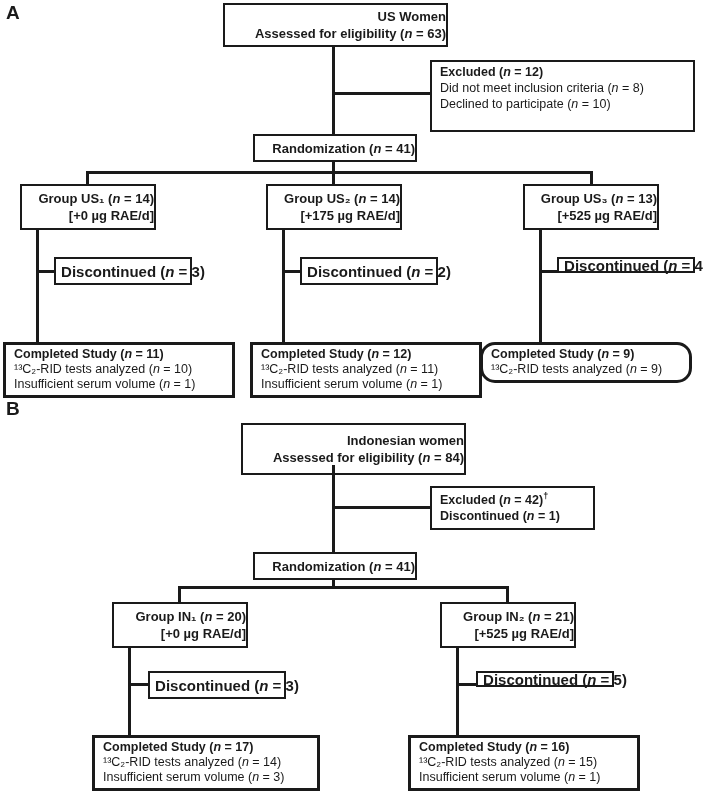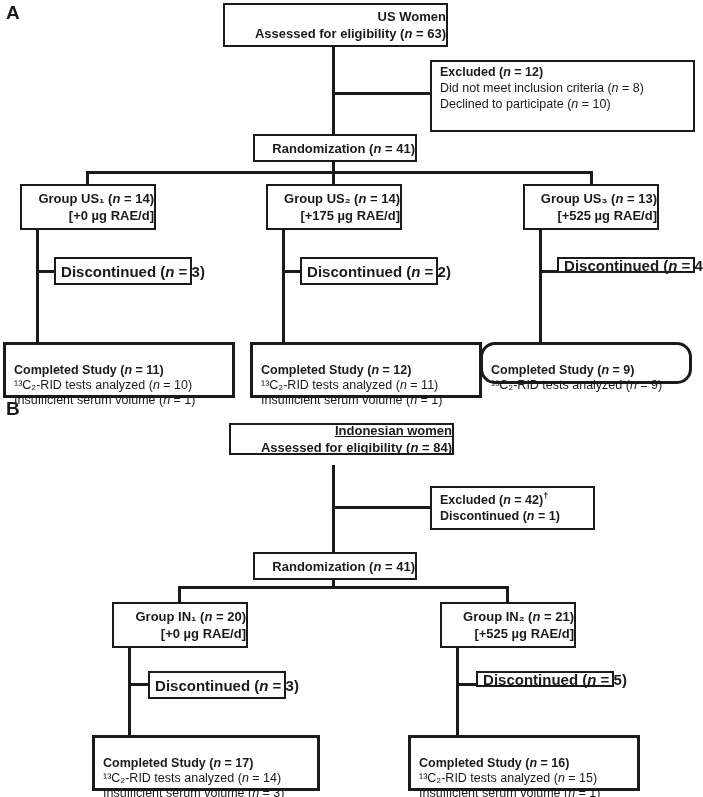--- a/index.html
+++ b/index.html
@@ -9,21 +9,21 @@
   }
   .panel-label{position:absolute;left:6px;font-size:19px;font-weight:bold;}
   .ln{position:absolute;background:#1a1a1a;}
   .box{position:absolute;background:#ffffff;border:2px solid #1a1a1a;box-sizing:border-box;}
   .thick{border-width:3px;}
   .center{display:flex;flex-direction:column;justify-content:center;align-items:flex-end;text-align:center;}
   .c13{font-size:13px;line-height:17px;}
   .b{font-weight:bold;}
   .leftbox{padding:2px 8px;text-align:left;}
   .leftbox div{font-size:12.5px;line-height:16px;white-space:nowrap;}
-  .compbox{padding:18px 8px;text-align:left;}
+  .compbox{padding:2px 8px;text-align:left;}
   .compbox div{font-size:12.5px;line-height:15px;white-space:nowrap;}
   .discbox{display:flex;align-items:center;justify-content:center;}
   .discbox div{font-size:15px;font-weight:bold;white-space:nowrap;padding-left:20px;}
   sup{font-size:9px;vertical-align:super;line-height:0;}
   i{font-style:italic;}
 </style>
 </head>
 <body>
 
 <div class="fig">
@@ -96,21 +96,21 @@
     <div>¹³C₂-RID tests analyzed (<i>n</i> = 11)</div>
     <div>Insufficient serum volume (<i>n</i> = 1)</div>
   </div>
   <div class="box thick compbox" style="left:480px;top:342px;width:212px;height:41px;border-radius:15px;">
     <div class="b">Completed Study (<i>n</i> = 9)</div>
     <div>¹³C₂-RID tests analyzed (<i>n</i> = 9)</div>
   </div>
 
   <div class="panel-label" style="top:398px;">B</div>
 
-  <div class="box center" style="left:229px;top:423px;width:225px;height:32px;text-decoration:underline;">
+  <div class="box center" style="left:241px;top:423px;width:225px;height:52px;">
     <div class="c13 b">Indonesian women</div>
     <div class="c13 b">Assessed for eligibility (<i>n</i> = 84)</div>
   </div>
 
   <div class="ln" style="left:332px;top:465px;width:3px;height:89px;"></div>
   <div class="ln" style="left:333px;top:506px;width:97px;height:3px;"></div>
 
   <div class="box leftbox" style="left:430px;top:486px;width:165px;height:44px;padding-top:4px;">
     <div class="b">Excluded (<i>n</i> = 42)<sup>†</sup></div>
     <div class="b">Discontinued (<i>n</i> = 1)</div>

